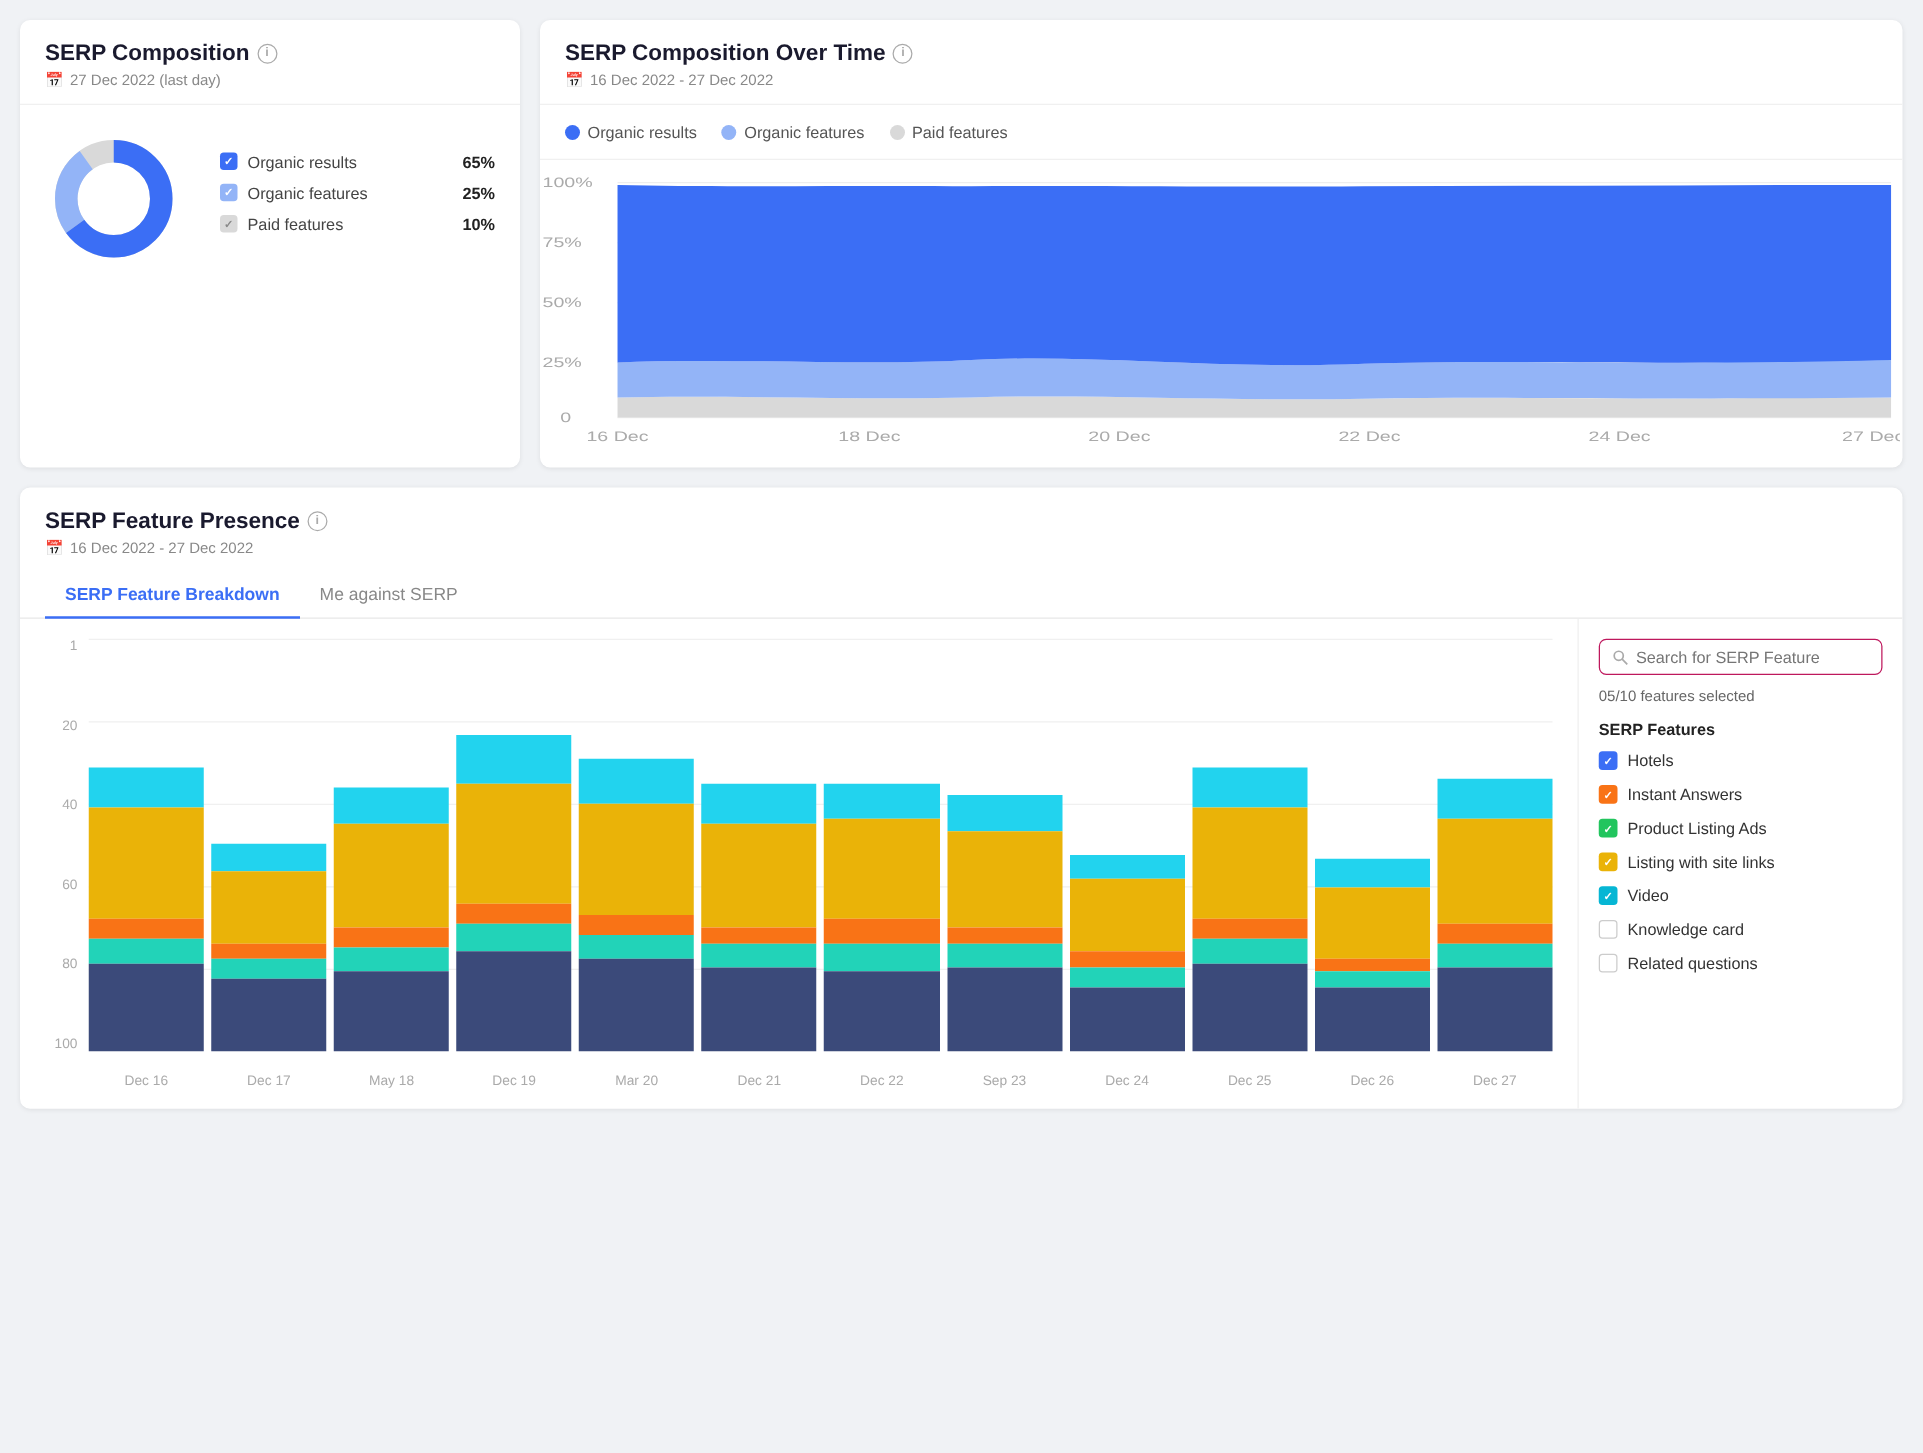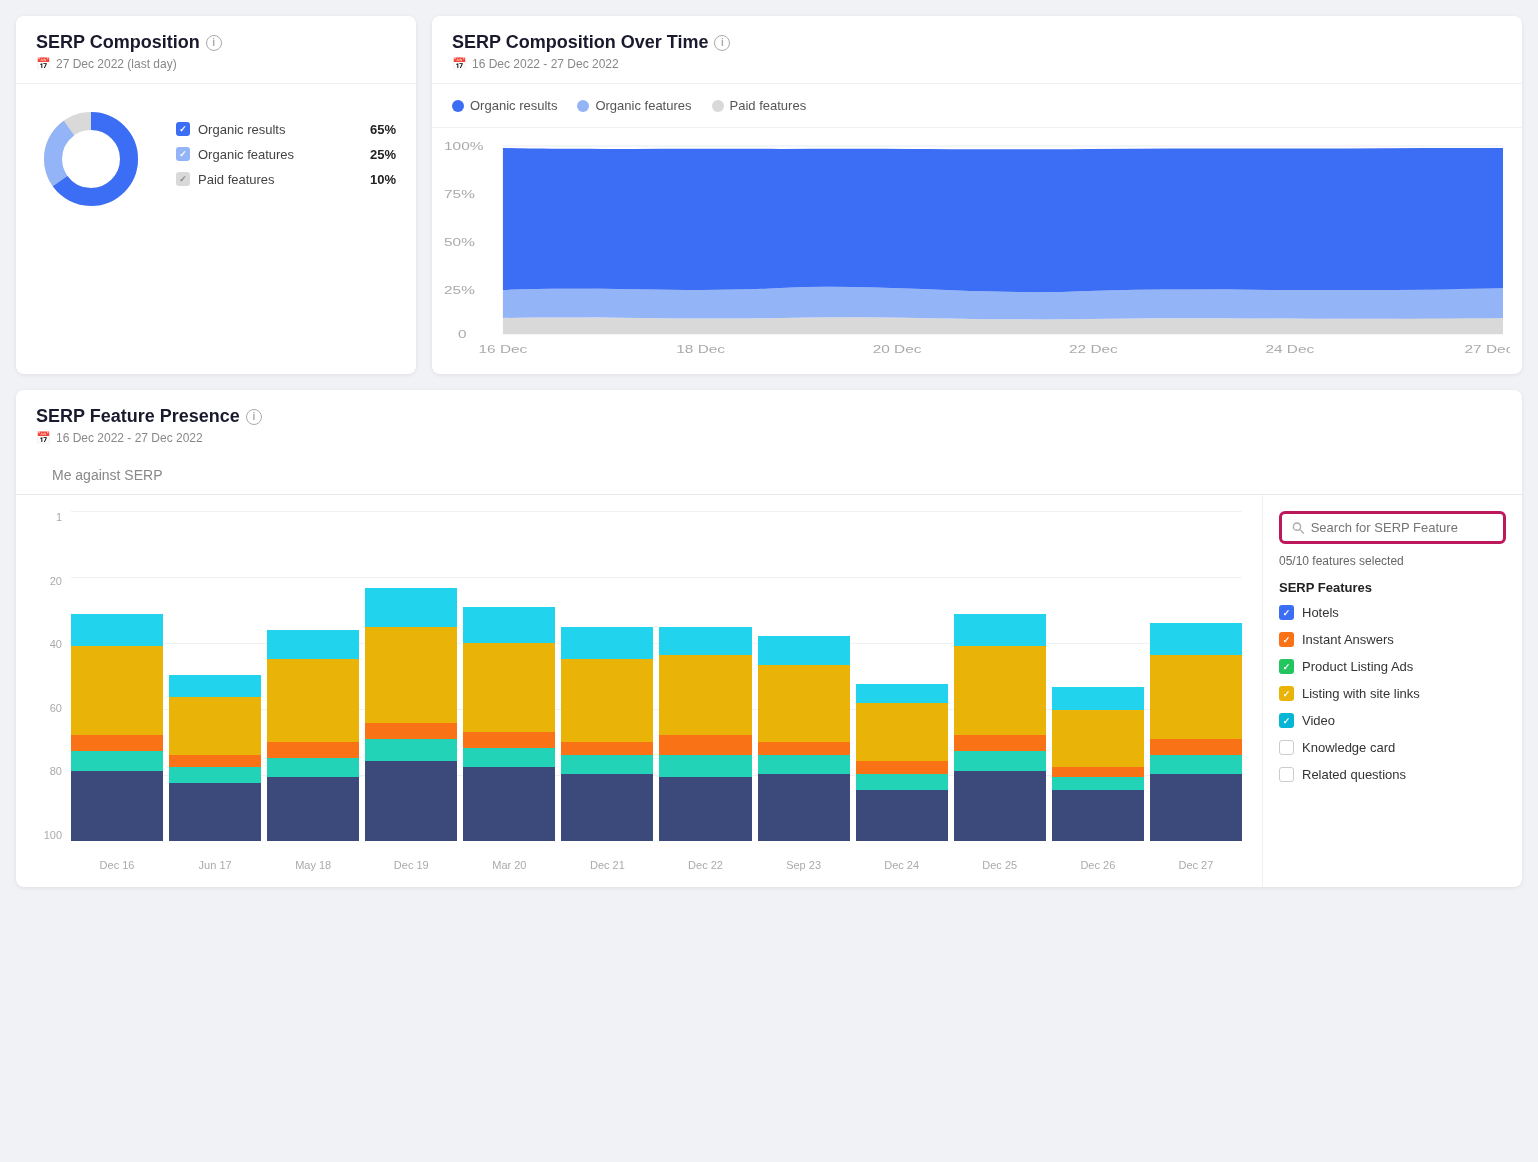--- a/index.html
+++ b/index.html
@@ -119,21 +119,21 @@
       align-items: center;
       gap: 6px;
       font-size: 13px;
       color: #555;
     }
     .legend-dot {
       width: 12px; height: 12px;
       border-radius: 50%;
     }
     .area-chart-wrap {
-      padding: 10px 12px 16px;
+      padding: 10px 2px 16px;
       position: relative;
     }
 
     
     .bottom-card {
       width: 100%;
     }
     .bottom-header {
       padding: 16px 20px 12px;
     }
@@ -243,21 +243,21 @@
     
     .right-panel {
       width: 260px;
       border-left: 1px solid #f0f0f0;
       padding: 16px;
       flex-shrink: 0;
     }
     .search-box {
       display: flex;
       align-items: center;
-      border: 3px solid #be185d;
+      border: 1px solid #be185d;
       border-radius: 6px;
       padding: 6px 10px;
       gap: 6px;
       margin-bottom: 10px;
     }
     .search-box input {
       border: none;
       outline: none;
       font-size: 13px;
       color: #888;
@@ -433,20 +433,21 @@
     <div class="card-title">
       <span>SERP Feature Presence</span>
       <span class="info-icon">i</span>
     </div>
     <div class="card-date">
       <span class="cal-icon">📅</span>
       <span>16 Dec 2022 - 27 Dec 2022</span>
     </div>
   </div>
   <div class="tabs">
+    <div class="tab active">SERP Feature Breakdown</div>
     <div class="tab">Me against SERP</div>
   </div>
   <div class="bottom-body">
 
     <div class="bar-chart-area">
       <div class="bar-chart-container">
 
         <div class="y-axis">
           <span class="y-label">1</span>
           <span class="y-label">20</span>
@@ -572,21 +573,21 @@
                 <div class="bar-seg" style="background: rgb(249, 115, 22); height: 16px;"></div>
                 <div class="bar-seg" style="background: rgb(34, 211, 184); height: 19.2px;"></div>
                 <div class="bar-seg" style="background: rgb(59, 74, 122); height: 67.2px;"></div>
               </div>
             </div>
           </div>
 
         <div class="x-labels" id="x-labels-container">
 
         <div class="x-label">Dec 16</div>
-            <div class="x-label">Jun 17</div>
+            <div class="x-label">Dec 17</div>
             <div class="x-label">May 18</div>
             <div class="x-label">Dec 19</div>
             <div class="x-label">Mar 20</div>
             <div class="x-label">Dec 21</div>
             <div class="x-label">Dec 22</div>
             <div class="x-label">Sep 23</div>
             <div class="x-label">Dec 24</div>
             <div class="x-label">Dec 25</div>
             <div class="x-label">Dec 26</div>
             <div class="x-label">Dec 27</div>

